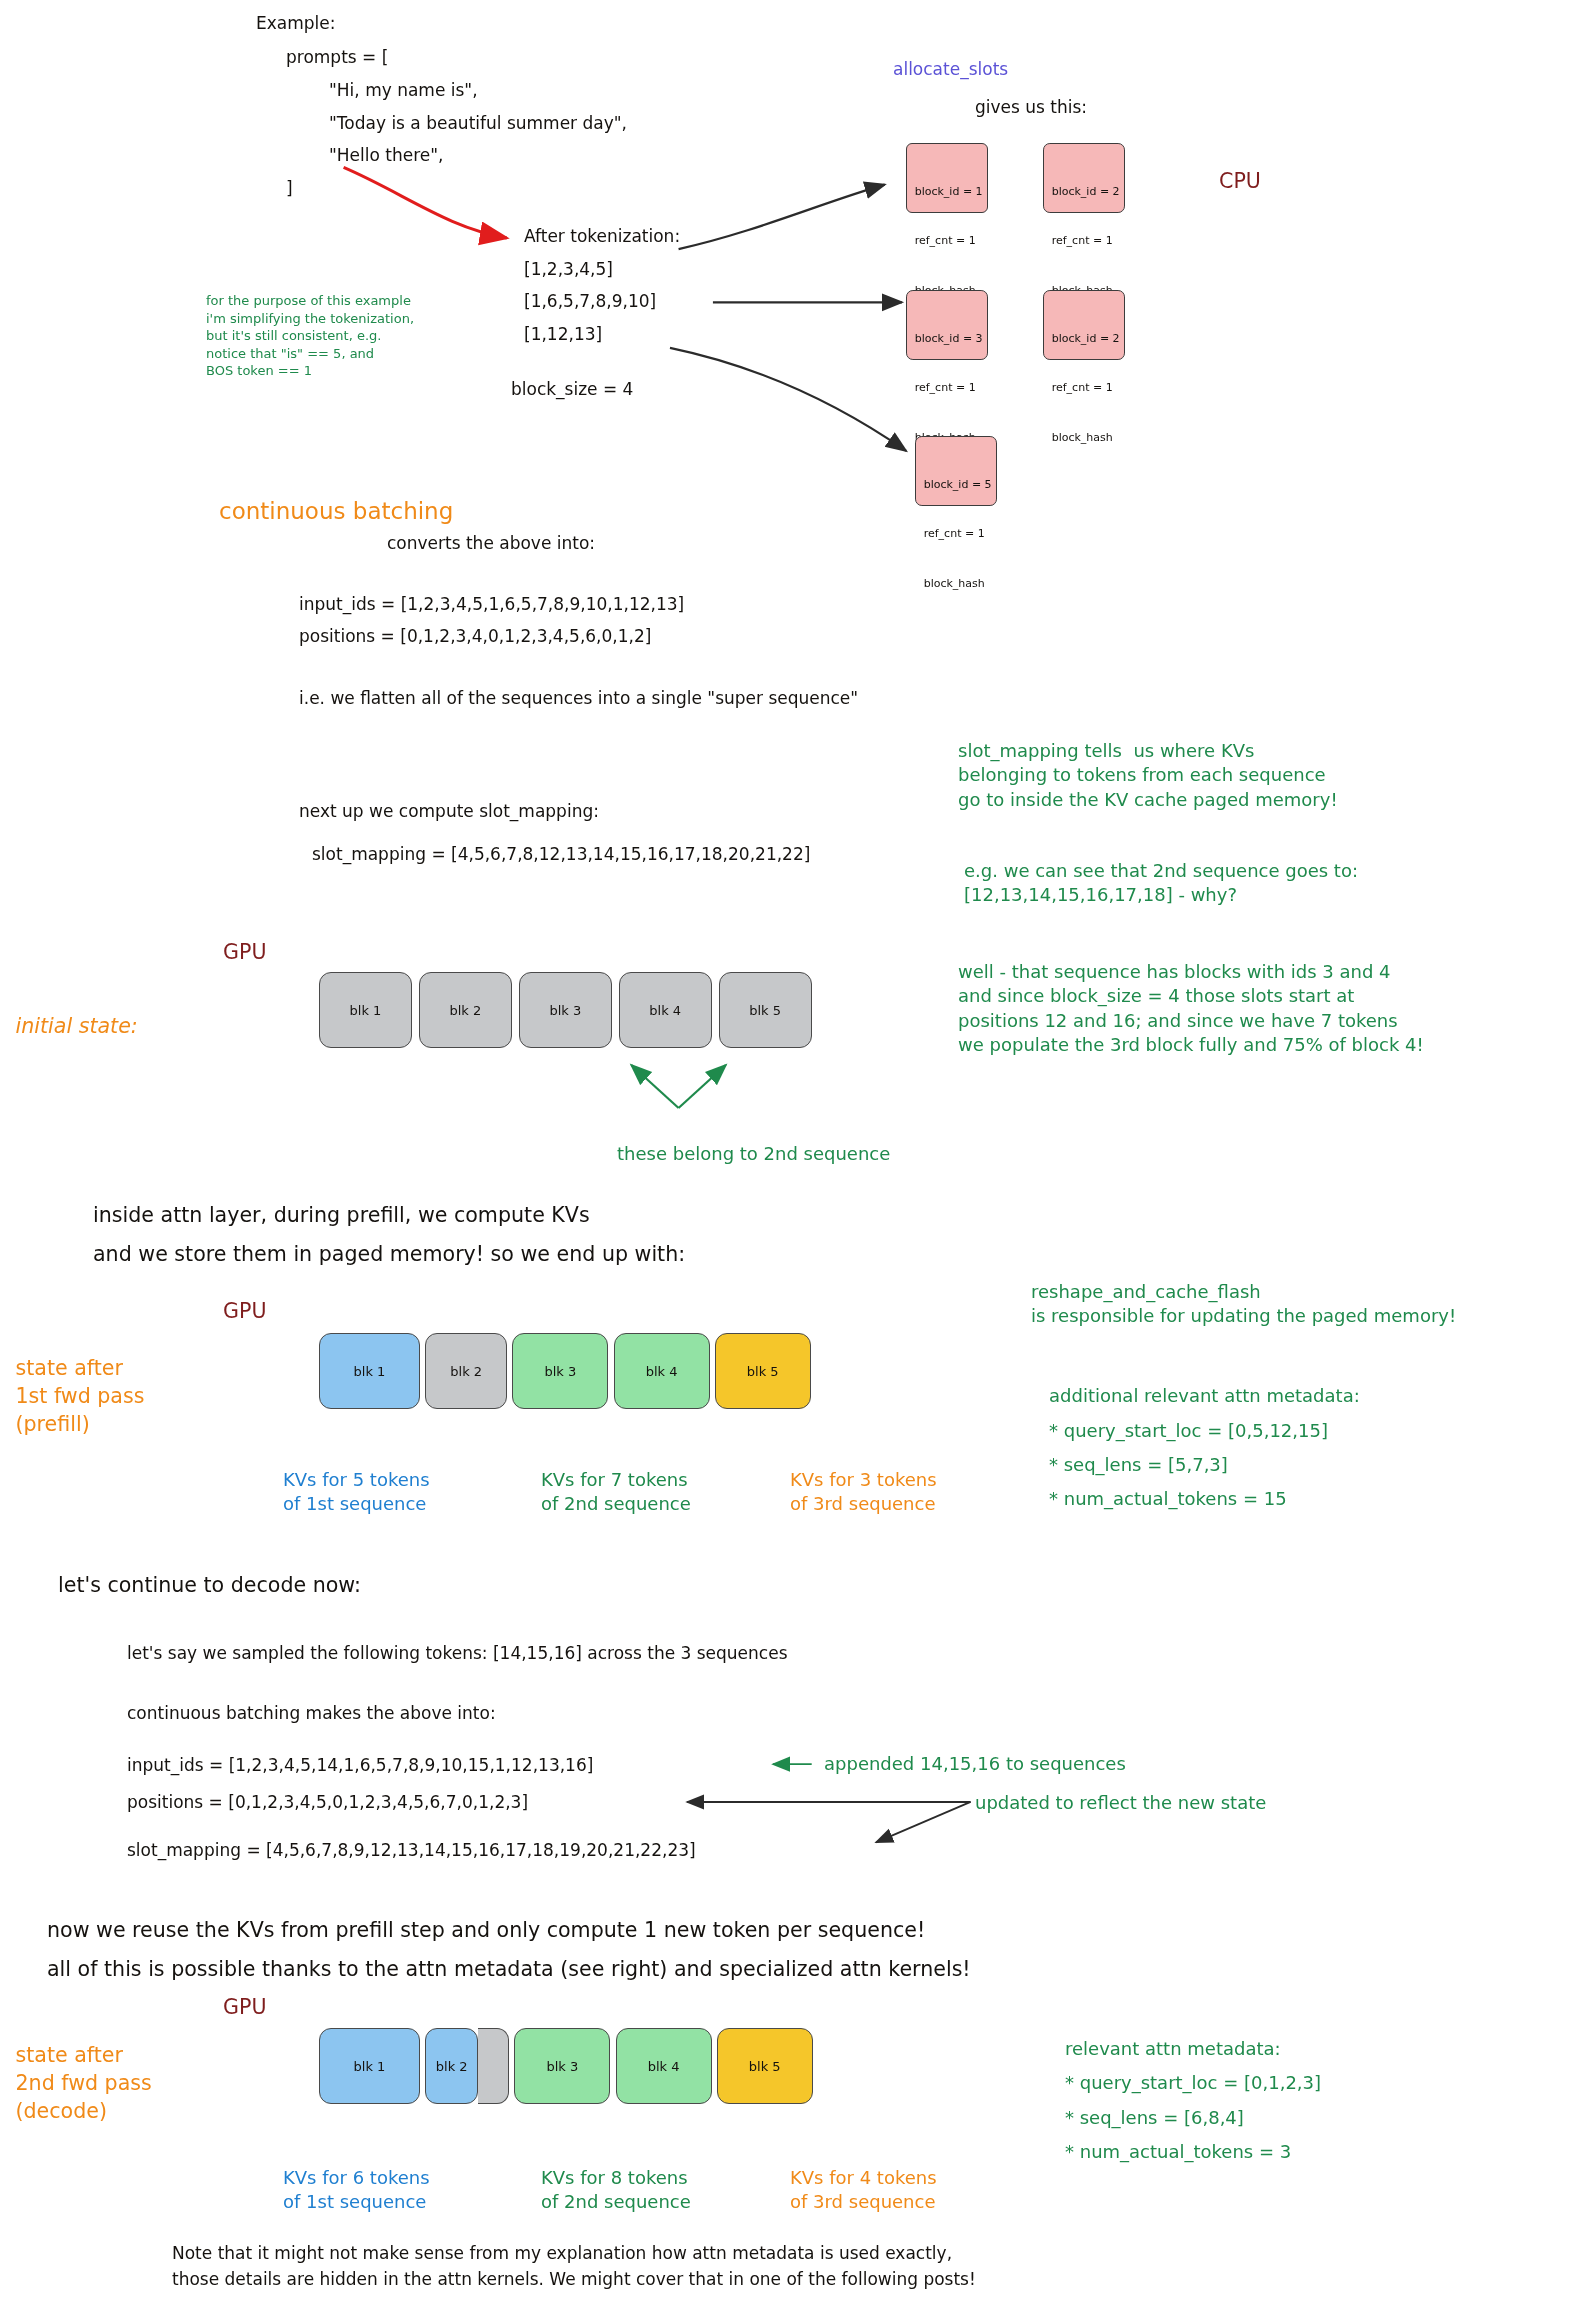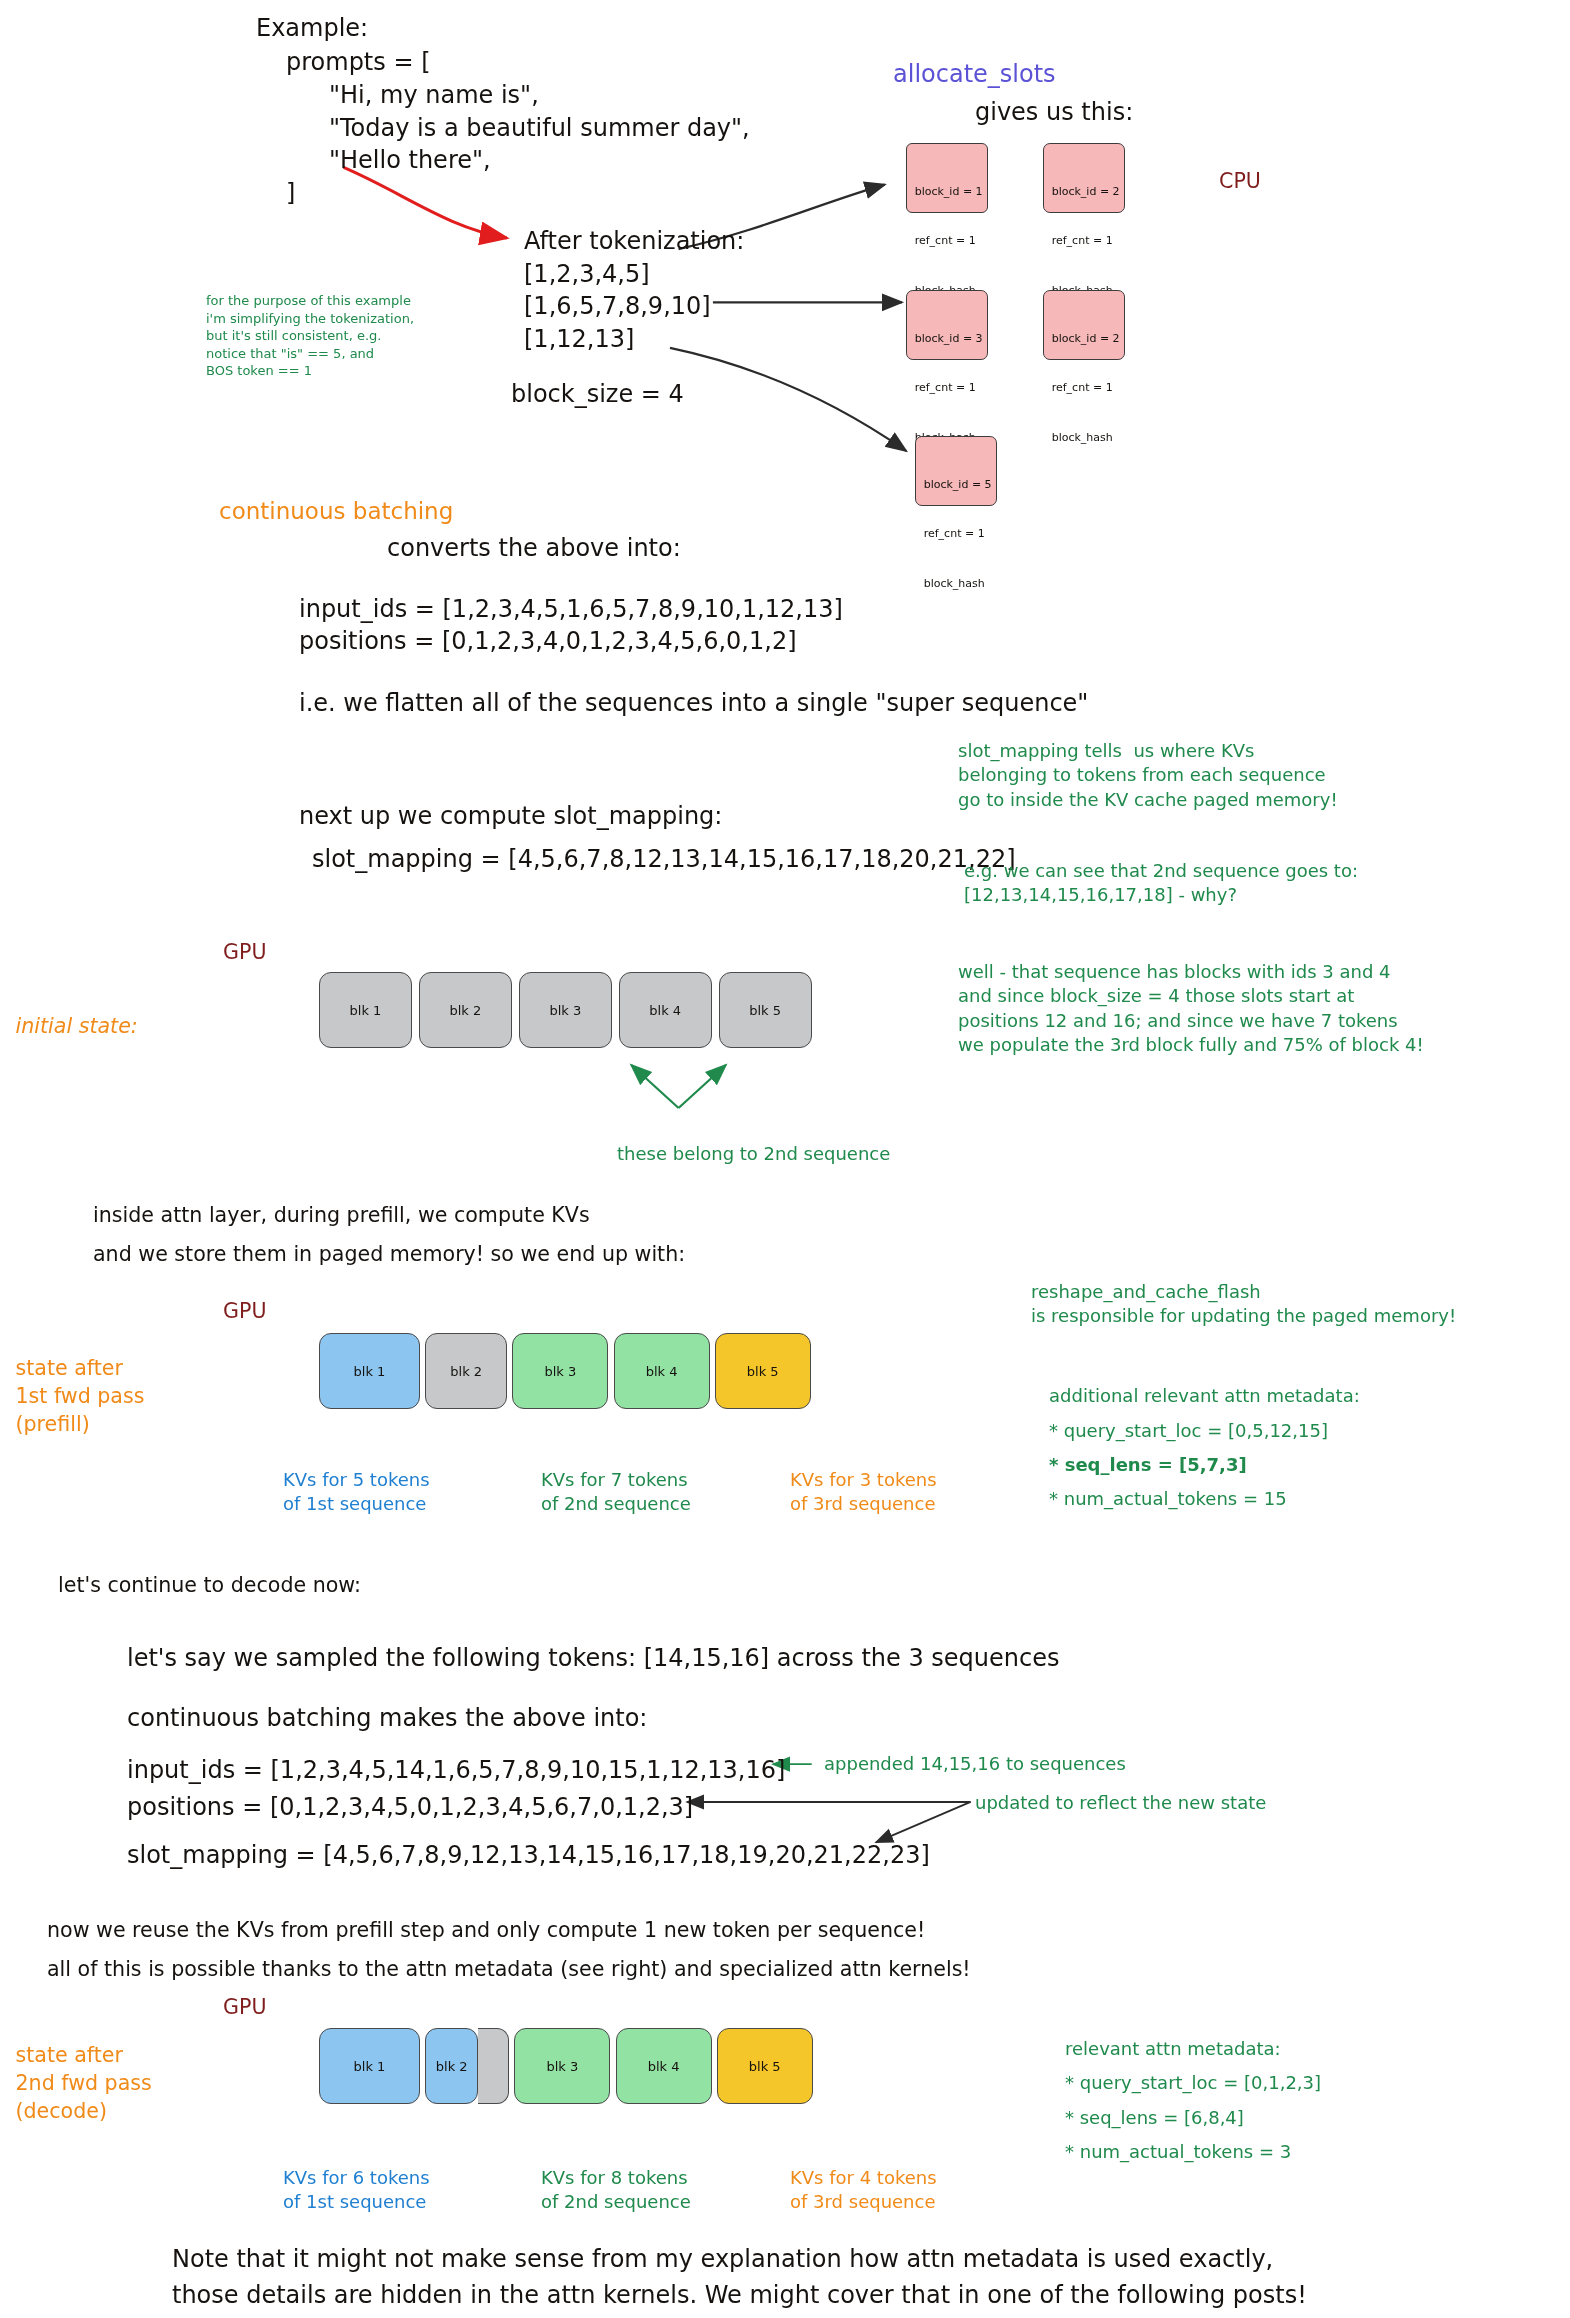--- a/index.html
+++ b/index.html
@@ -22,21 +22,21 @@
     font-family: "DejaVu Sans", sans-serif;
   }
   .black { color: #15120f; }
   .green { color: #1f8a4c; }
   .red    { color: #7f1d1d; }
   .orange { color: #f08a18; }
   .purple { color: #5b52d6; }
 
   .s34 { font-size: 23px; }
   .s30 { font-size: 20.6px; }
-  .s28 { font-size: 24px; }
+  .s28 { font-size: 17px; }
   .s26 { font-size: 18px; }
   .s20 { font-size: 13px; }
 
   
   .cpu-block {
     position: absolute;
     width: 82px;
     height: 70px;
     background: #f6b8b8;
     border: 1.7px solid #3c3c3c;
@@ -208,21 +208,21 @@
 of 1st sequence</div>
 <div class="abs txt green s26" style="left:541px; top:1468px;">KVs for 7 tokens
 of 2nd sequence</div>
 <div class="abs txt orange s26" style="left:790px; top:1468px;">KVs for 3 tokens
 of 3rd sequence</div>
 
 <div class="abs txt green s26" style="left:1031px; top:1280px;">reshape_and_cache_flash
 is responsible for updating the paged memory!</div>
 <div class="abs txt green s26" style="left:1049px; top:1384px;">additional relevant attn metadata:</div>
 <div class="abs txt green s26" style="left:1049px; top:1419px;">* query_start_loc = [0,5,12,15]</div>
-<div class="abs txt green s26" style="left:1049px; top:1453px;font-weight:bold;">* seq_lens = [5,7,3]</div>
+<div class="abs txt green s26" style="left:1049px; top:1453px;">* seq_lens = [5,7,3]</div>
 <div class="abs txt green s26" style="left:1049px; top:1487px;">* num_actual_tokens = 15</div>
 
 <div class="abs txt black s30" style="left:58px; top:1572px;">let's continue to decode now:</div>
 <div class="abs txt black s28" style="left:127px; top:1642px;">let's say we sampled the following tokens: [14,15,16] across the 3 sequences</div>
 <div class="abs txt black s28" style="left:127px; top:1702px;">continuous batching makes the above into:</div>
 
 <div class="abs txt black s28" style="left:127px; top:1754px;">input_ids = [1,2,3,4,5,14,1,6,5,7,8,9,10,15,1,12,13,16]</div>
 <div class="abs txt black s28" style="left:127px; top:1791px;">positions = [0,1,2,3,4,5,0,1,2,3,4,5,6,7,0,1,2,3]</div>
 <div class="abs txt black s28" style="left:127px; top:1839px;">slot_mapping = [4,5,6,7,8,9,12,13,14,15,16,17,18,19,20,21,22,23]</div>
 

